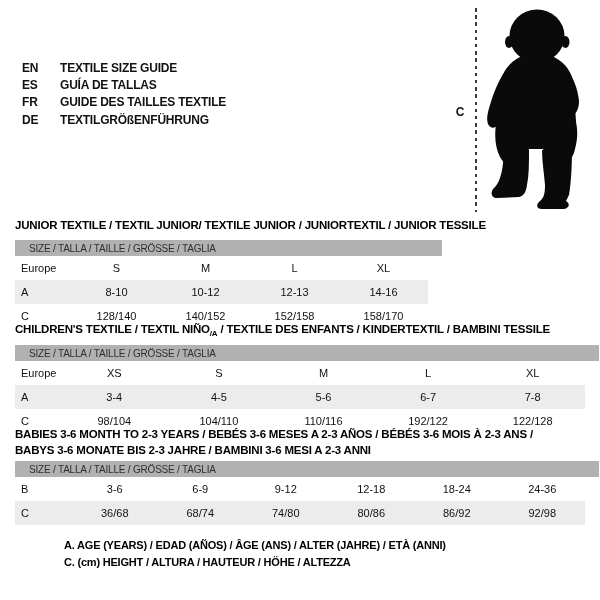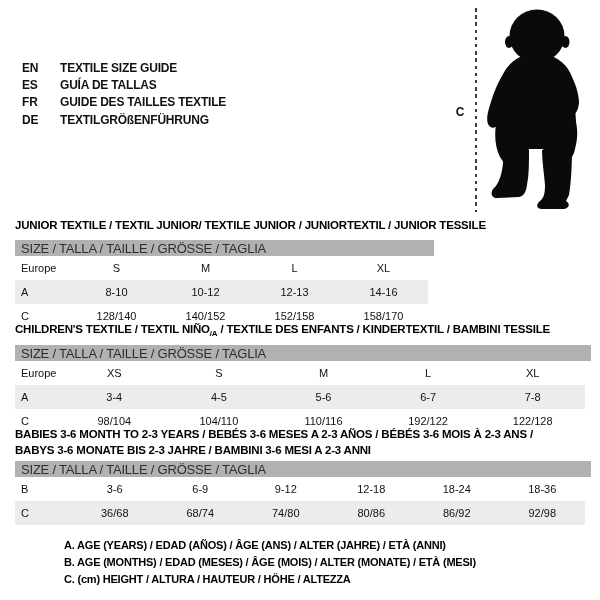--- a/index.html
+++ b/index.html
@@ -23,21 +23,21 @@
   .figure-svg { position:absolute; left:478px; top:5px; }
 
   
   .section-title { position:absolute; left:15px; font-weight:bold; font-size:11.5px; color:#000; letter-spacing:-0.2px; line-height:16px; }
   .section-title sub { font-size:8px; }
 
   
   .size-table { position:absolute; left:15px; font-size:11px; color:#111; }
   .size-table .bar {
     height:16px; background:#b1b1b1; color:#2e2e2e;
-    display:flex; align-items:center; padding-left:6px; font-size:13px; letter-spacing:-0.2px;
+    display:flex; align-items:center; padding-left:14px; font-size:10px; letter-spacing:-0.2px;
   }
   .t-row { display:flex; align-items:center; height:24px; }
   .t-row.alt { background:#ececec; }
   .t-label { padding-left:6px; }
   .w413 { width:413px; }
   .w570 { width:570px; }
   .lab57 { width:51px; }
   .lab47 { width:41px; }
   .t-cell { flex:1; text-align:center; }
 
@@ -145,32 +145,31 @@
   </div>
   <div class="size-table w570" style="top:461px">
     <div class="bar w570">SIZE / TALLA / TAILLE / GRÖSSE / TAGLIA</div>
     <div class="t-row">
       <span class="t-label lab57">B</span>
       <span class="t-cell">3-6</span>
       <span class="t-cell">6-9</span>
       <span class="t-cell">9-12</span>
       <span class="t-cell">12-18</span>
       <span class="t-cell">18-24</span>
-      <span class="t-cell">18-36</span>
+      <span class="t-cell">24-36</span>
     </div>
     <div class="t-row alt">
       <span class="t-label lab57">C</span>
       <span class="t-cell">36/68</span>
       <span class="t-cell">68/74</span>
       <span class="t-cell">74/80</span>
       <span class="t-cell">80/86</span>
       <span class="t-cell">86/92</span>
       <span class="t-cell">92/98</span>
     </div>
   </div>
 
   <div class="legend">
     <div>A. AGE (YEARS) / EDAD (AÑOS) / ÂGE (ANS) / ALTER (JAHRE) / ETÀ (ANNI)</div>
-    <div>B. AGE (MONTHS) / EDAD (MESES) / ÂGE (MOIS) / ALTER (MONATE) / ETÀ (MESI)</div>
     <div>C. (cm) HEIGHT / ALTURA / HAUTEUR / HÖHE / ALTEZZA</div>
   </div>
 
 </div>
 
 </body></html>

